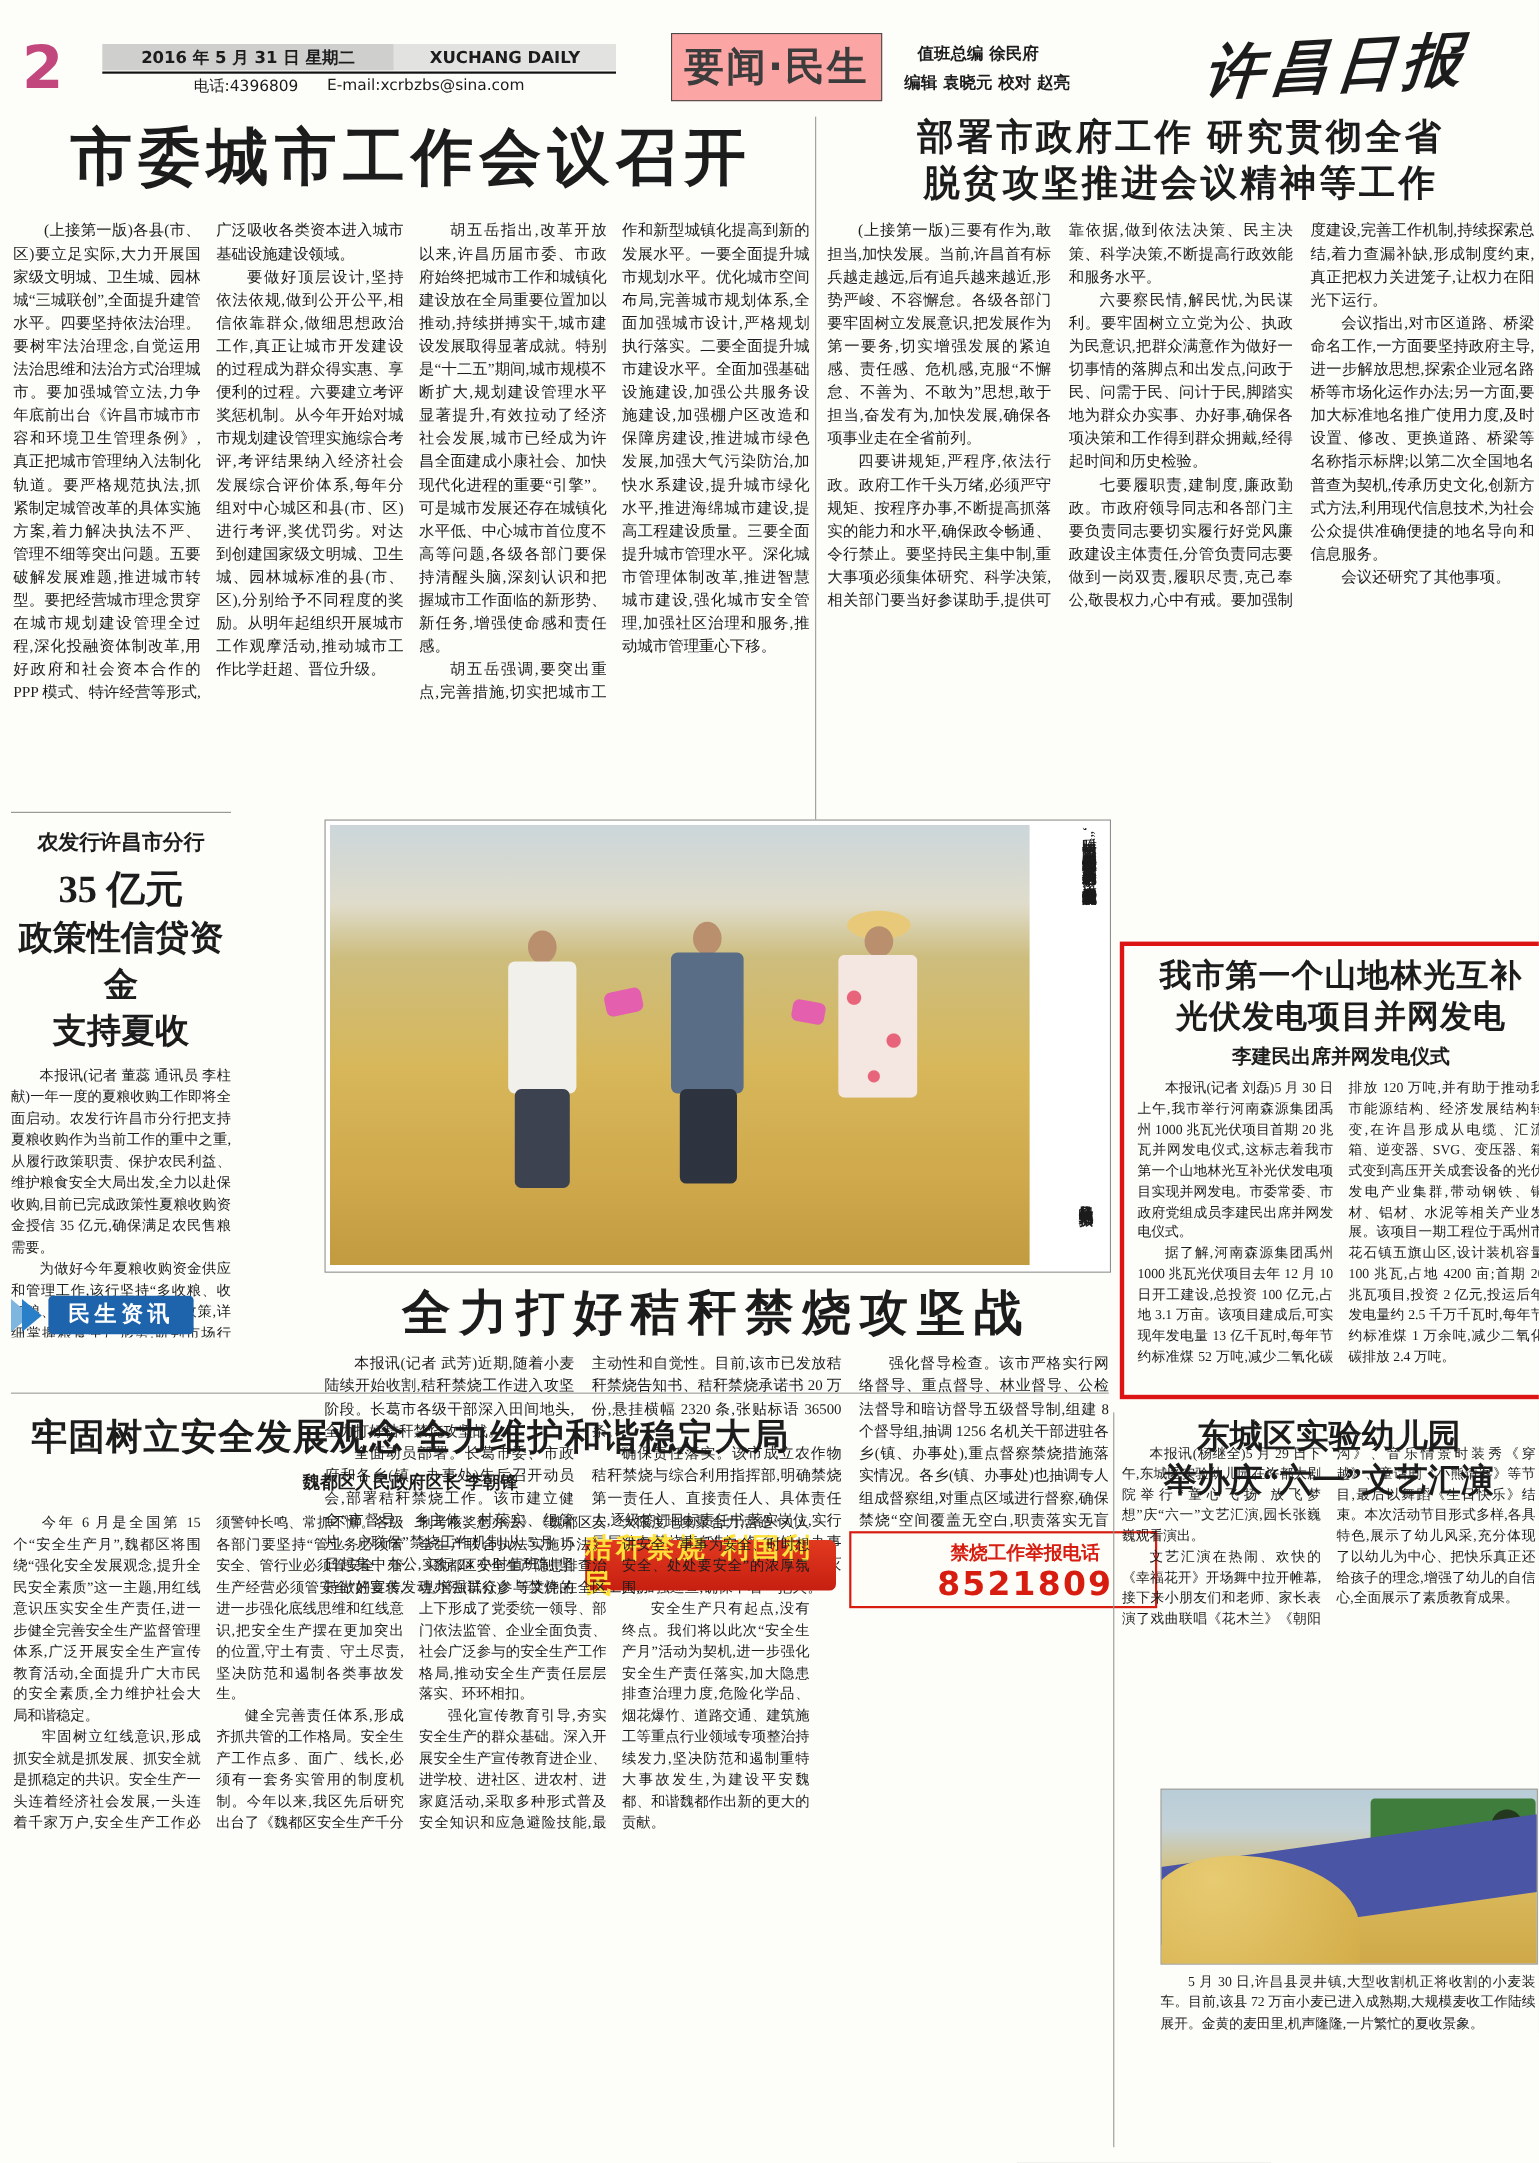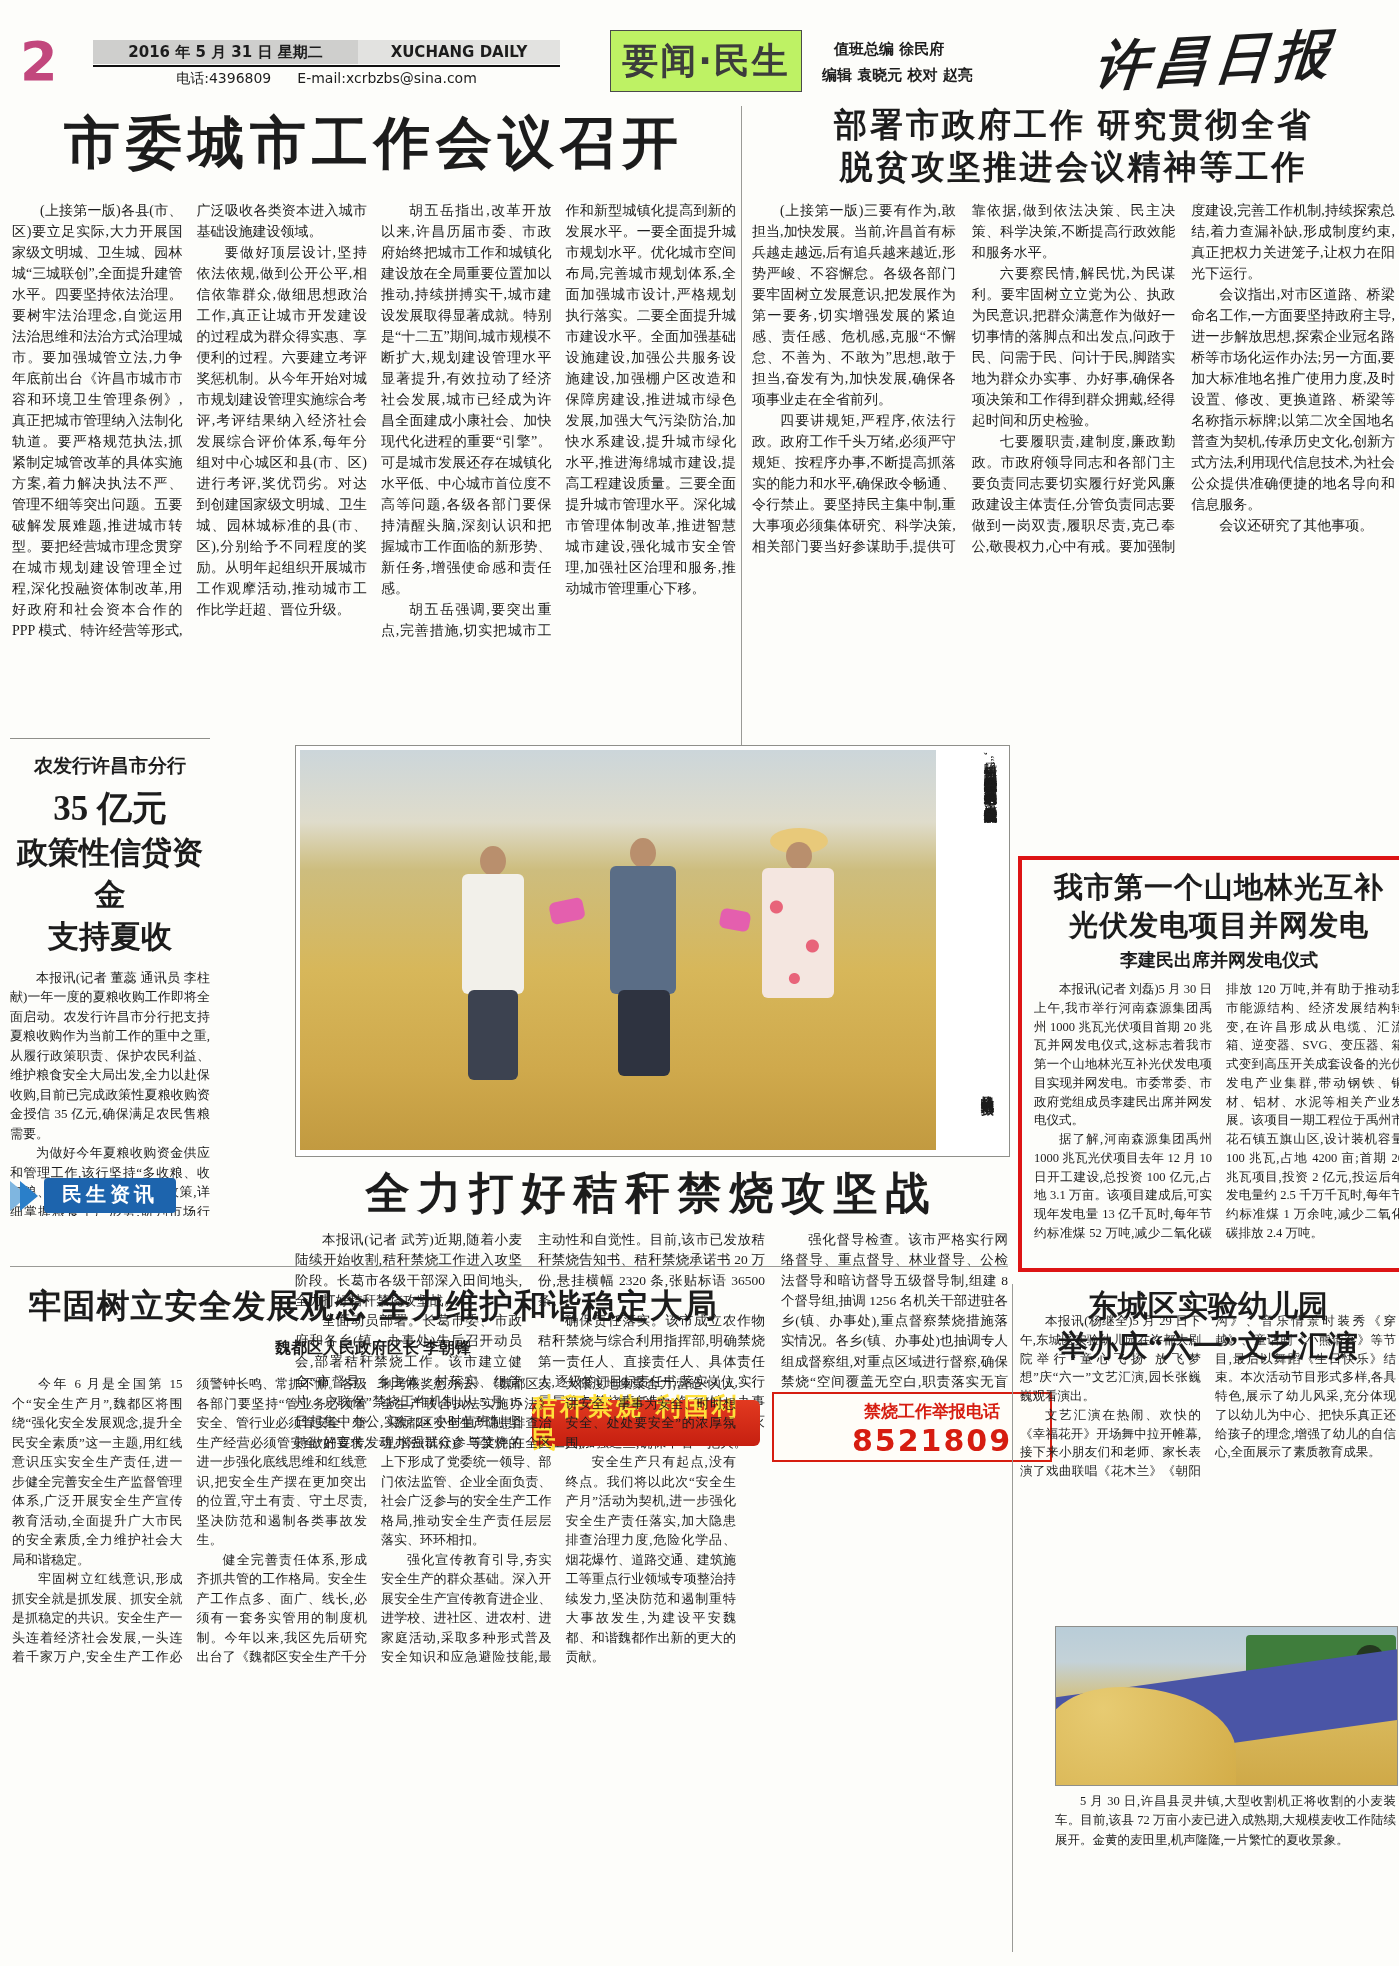--- a/index.html
+++ b/index.html
@@ -8,21 +8,21 @@
   .abs{position:absolute;}
   p{margin:0;text-indent:2em;}
   
   .pagenum{font-size:54px;font-weight:bold;color:#c2477d;font-family:"DejaVu Sans",sans-serif;}
   .hd-cell{display:flex;align-items:center;justify-content:center;font-size:15px;font-weight:bold;
            font-family:"DejaVu Sans",sans-serif;}
   .hd-date{background:#cfcfcd;}
   .hd-daily{background:#e2e2e0;}
   .hd-underline{background:#111;}
   .hd-contact{font-size:14px;font-family:"DejaVu Sans",sans-serif;display:flex;gap:26px;justify-content:center;}
-  .section-box{background:#bef264;border:1px solid #4a4a4a;display:flex;align-items:center;justify-content:center;
+  .section-box{background:#fca5a5;border:1px solid #4a4a4a;display:flex;align-items:center;justify-content:center;
                font-size:36px;font-weight:bold;color:#3c3c3c;letter-spacing:2px;font-family:"DejaVu Sans",sans-serif;}
   .staff{font-size:15px;font-weight:bold;font-family:"DejaVu Sans",sans-serif;}
   .masthead{font-size:54px;font-weight:bold;font-style:italic;transform:rotate(-3deg) skewX(-8deg);
             letter-spacing:6px;text-align:center;}
   
   .headline{font-weight:bold;text-align:center;}
   .body-text{text-align:justify;overflow:hidden;line-height:1.5;}
   .cols2{column-count:2;column-gap:14px;}
   .cols3{column-count:3;column-gap:16px;}
   .cols4{column-count:4;column-gap:14px;}

